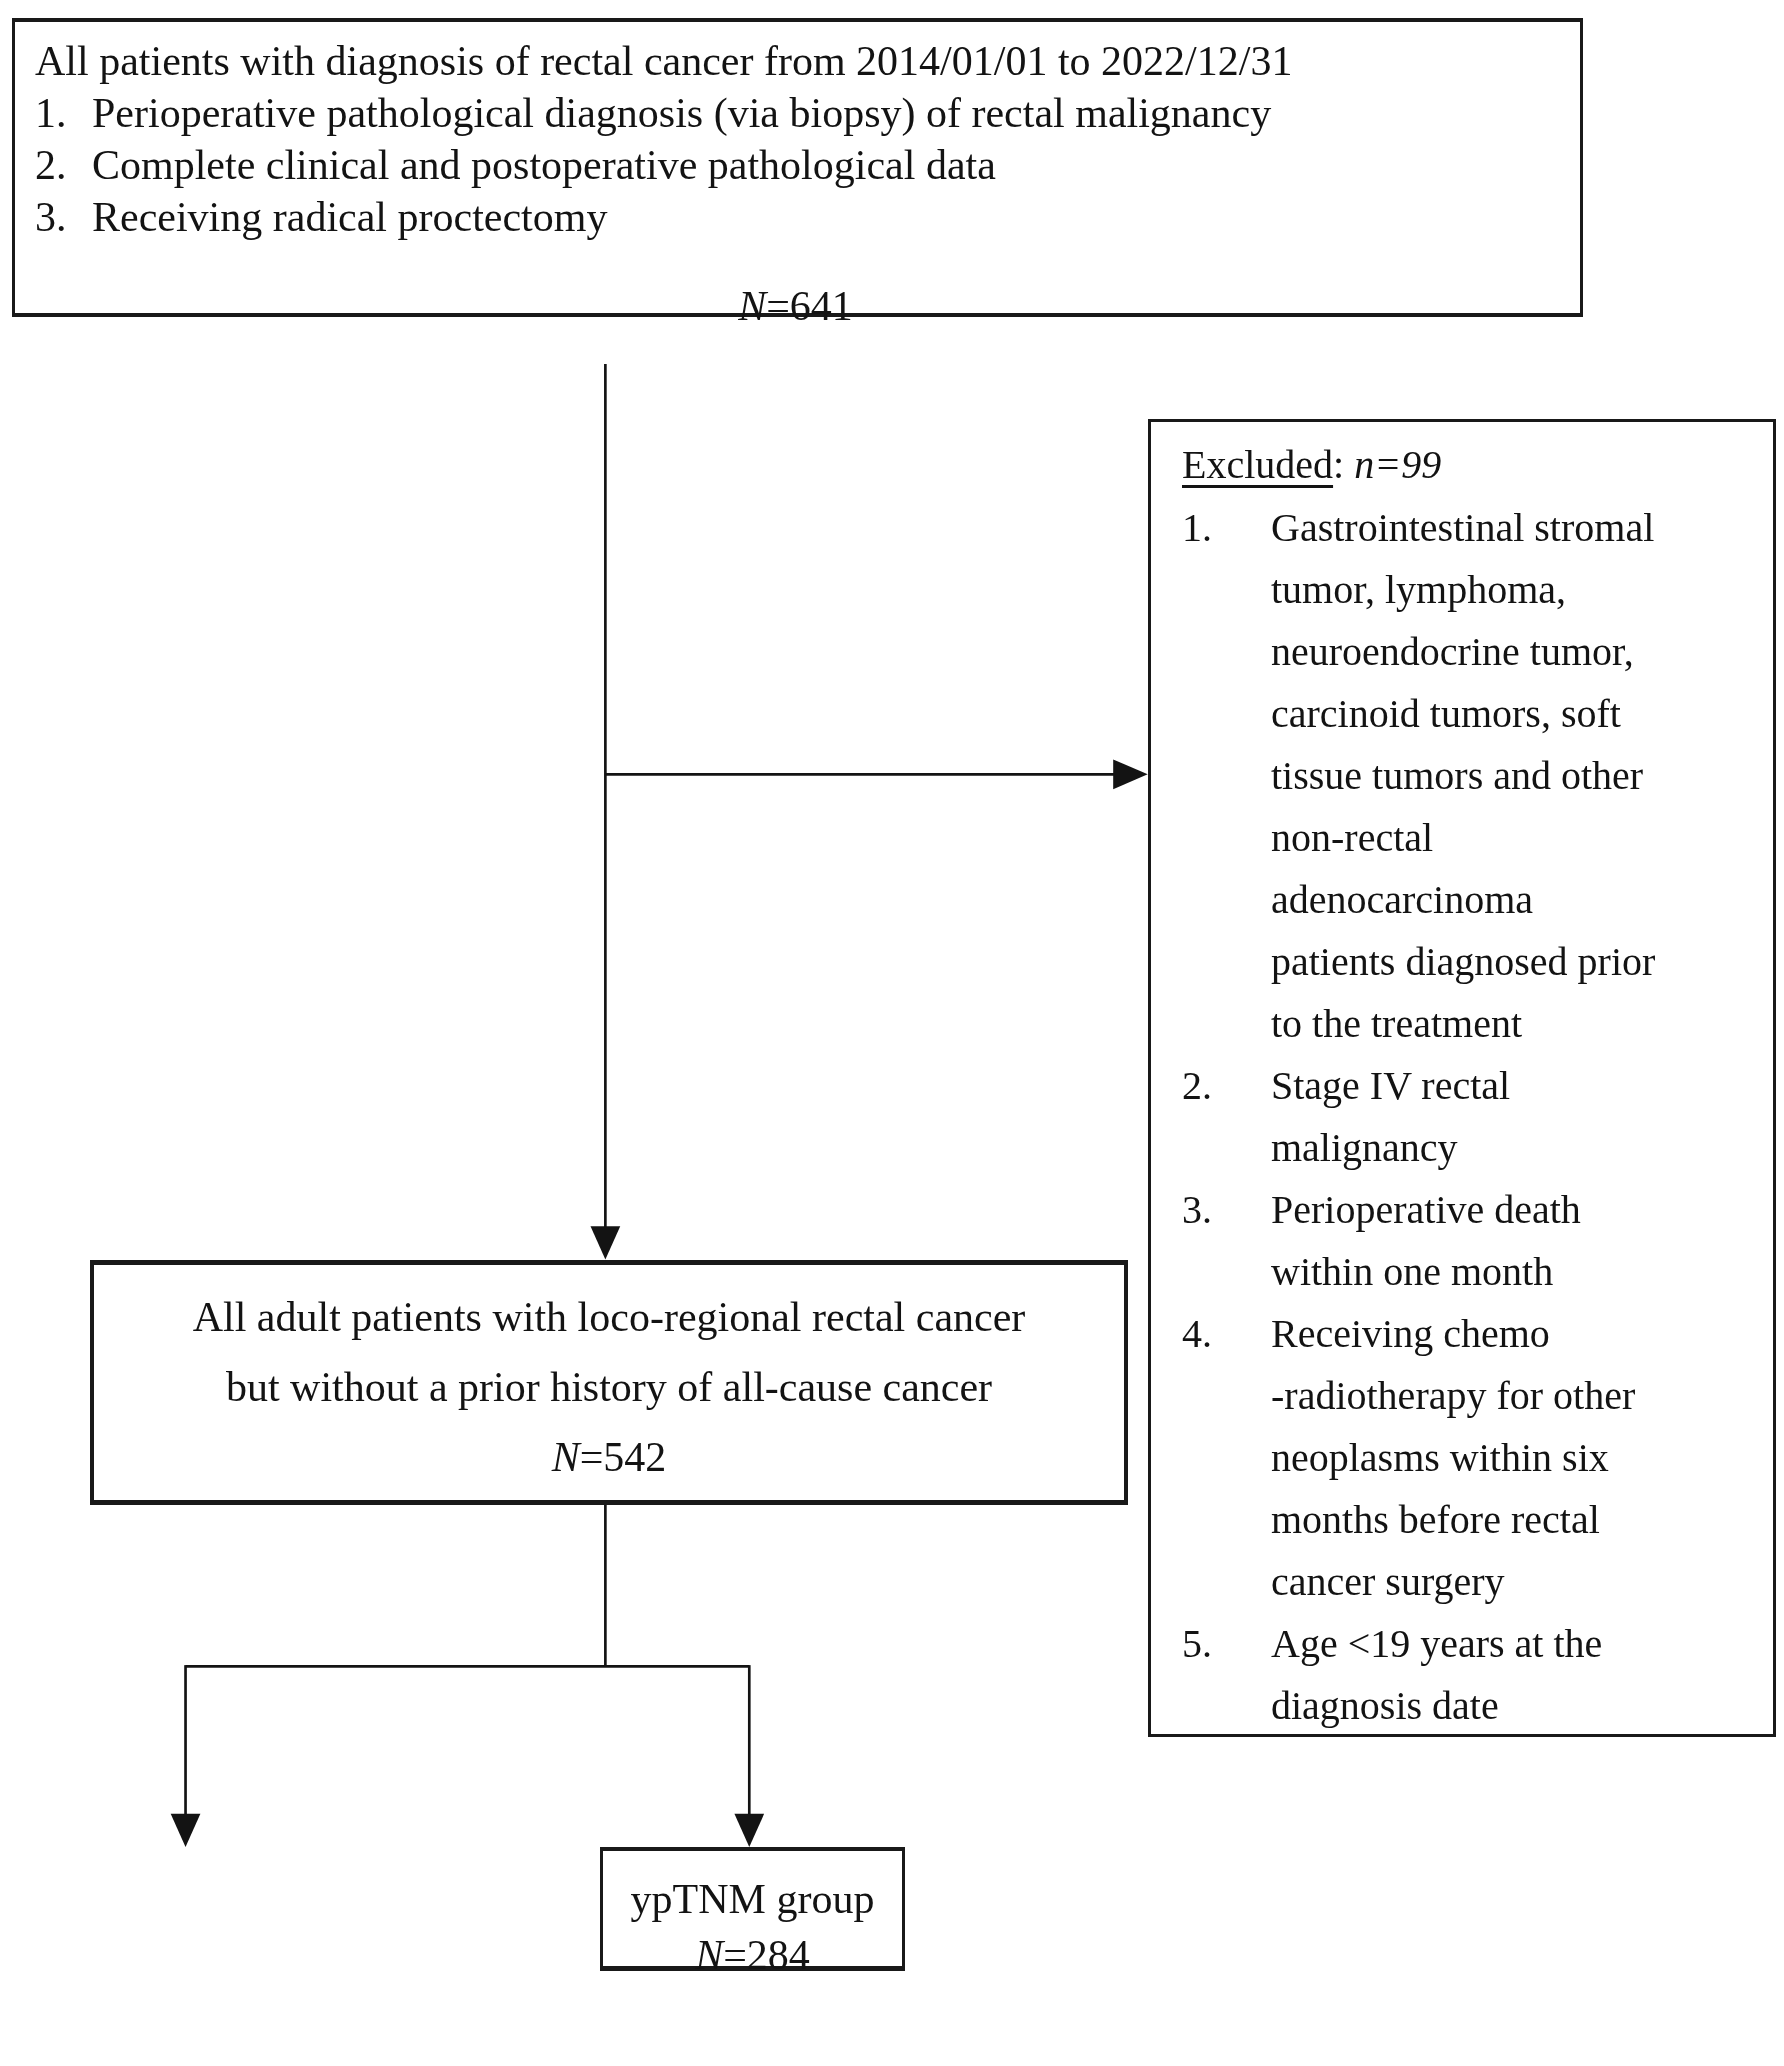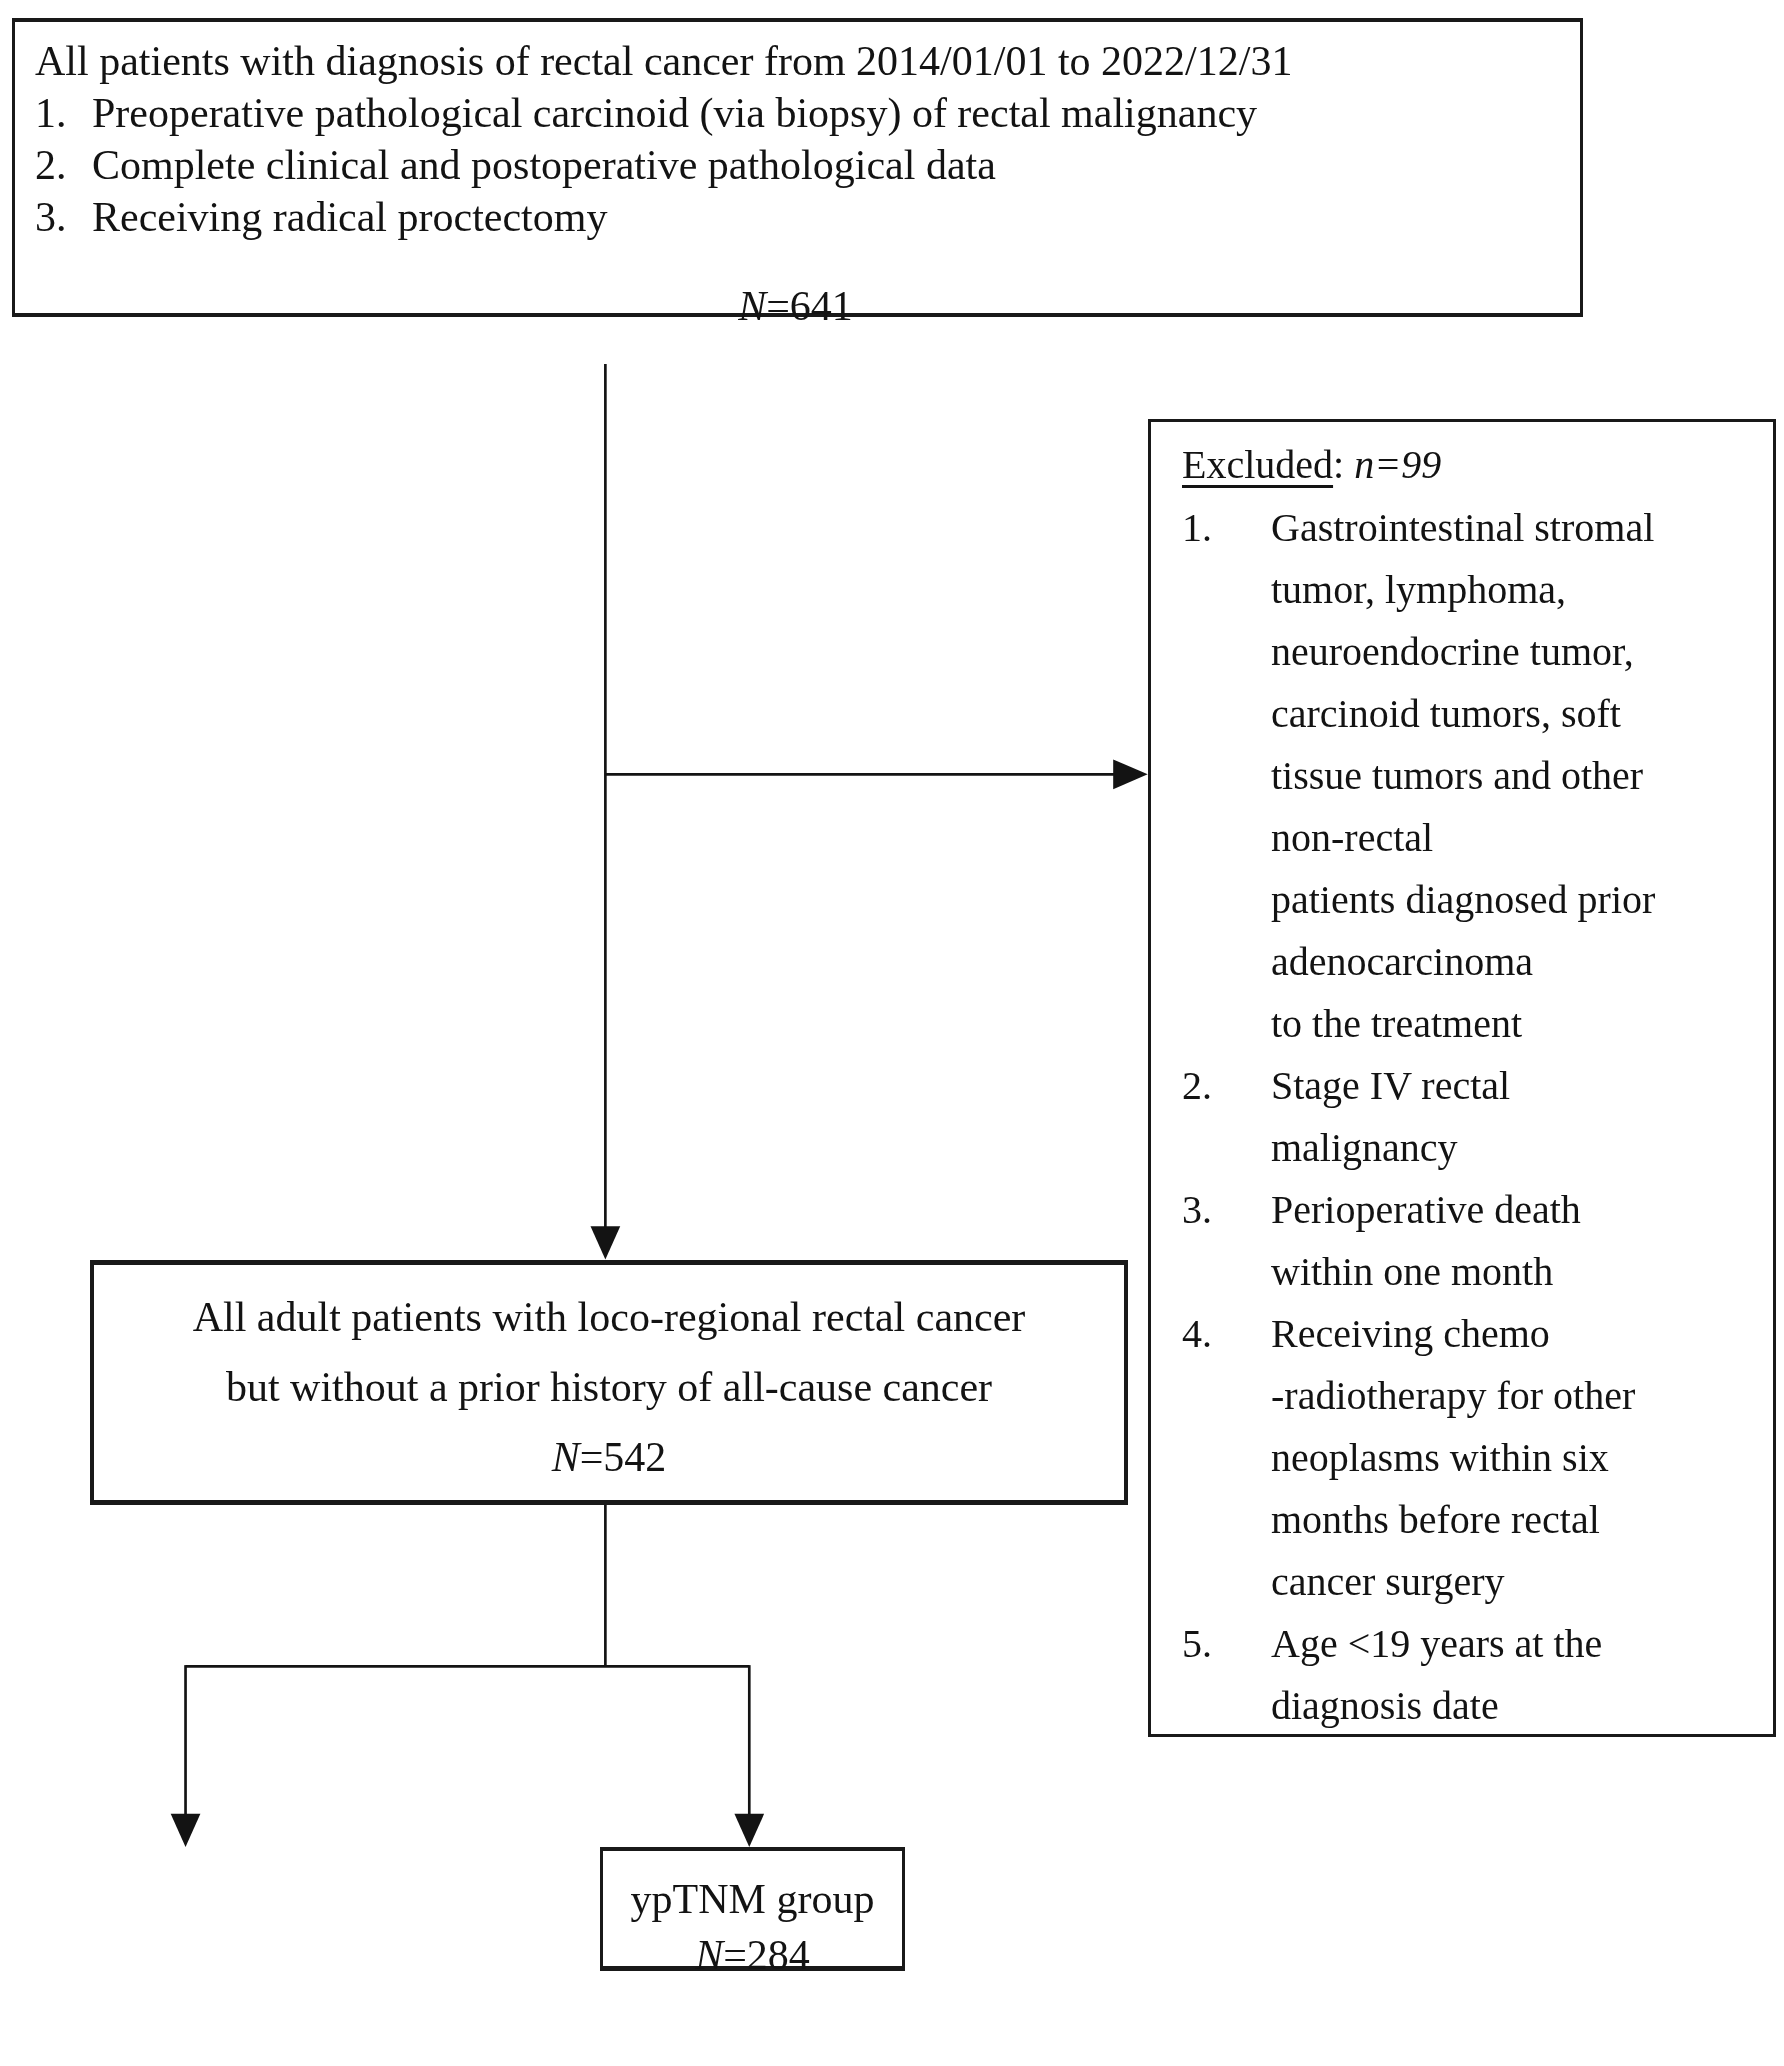--- a/index.html
+++ b/index.html
@@ -135,21 +135,21 @@
     <polygon class="arrow-head" points="287,3050 337,3050 312,3106"></polygon>
 
     <line class="connector-line" x1="1260" y1="2800" x2="1260" y2="3054"></line>
     <polygon class="arrow-head" points="1235,3050 1285,3050 1260,3106"></polygon>
   </svg>
 
   <div class="box top-box">
     <div>All patients with diagnosis of rectal cancer from 2014/01/01 to 2022/12/31</div>
     <div class="tb-item">
       <span class="tb-num">1.</span>
-      <span>Preoperative pathological carcinoid (via biopsy) of rectal malignancy</span>
+      <span>Perioperative pathological diagnosis (via biopsy) of rectal malignancy</span>
     </div>
     <div class="tb-item">
       <span class="tb-num">2.</span>
       <span>Complete clinical and postoperative pathological data</span>
     </div>
     <div class="tb-item">
       <span class="tb-num">3.</span>
       <span>Receiving radical proctectomy</span>
     </div>
     <div class="tb-n">
@@ -163,22 +163,22 @@
     </div>
     <div class="ex-item">
       <div class="ex-num">1.</div>
       <div class="ex-lines">
         <div>Gastrointestinal stromal</div>
         <div>tumor, lymphoma,</div>
         <div>neuroendocrine tumor,</div>
         <div>carcinoid tumors, soft</div>
         <div>tissue tumors and other</div>
         <div>non-rectal</div>
+        <div>adenocarcinoma</div>
         <div>patients diagnosed prior</div>
-        <div>adenocarcinoma</div>
         <div>to the treatment</div>
       </div>
     </div>
     <div class="ex-item">
       <div class="ex-num">2.</div>
       <div class="ex-lines">
         <div>Stage IV rectal</div>
         <div>malignancy</div>
       </div>
     </div>

